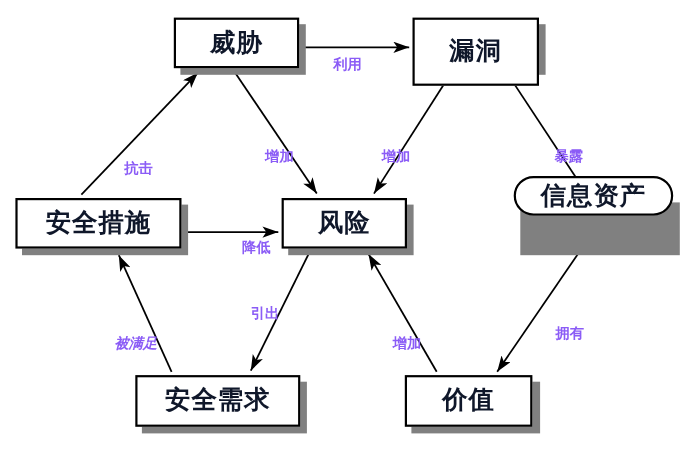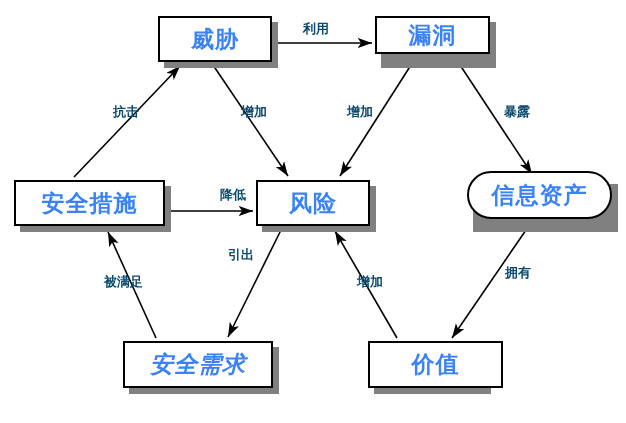--- a/index.html
+++ b/index.html
@@ -36,35 +36,36 @@
   }
   .node-shadow {
     position: absolute;
     background: #808080;
     z-index: 1;
   }
   .node-label {
     font-family: "DejaVu Sans", "Liberation Sans", sans-serif;
     font-size: 23px;
     font-weight: bold;
-    color: #3b82f6;
+    color: #0f172a;
     letter-spacing: 1px;
     line-height: 1;
     white-space: nowrap;
   }
   .edge-label {
     position: absolute;
     font-family: "DejaVu Sans", "Liberation Sans", sans-serif;
     font-size: 13px;
     font-weight: bold;
-    color: #0c4a6e;
+    color: #8b5cf6;
     background: transparent;
     white-space: nowrap;
     z-index: 4;
     line-height: 1;
+    margin-top: 31px;
   }
 </style>
 </head>
 <body>
 
 <div id="canvas">
 
   <svg id="edge-layer" viewBox="0 0 626 423" width="626" height="423" xmlns="http://www.w3.org/2000/svg">
     <defs>
       <marker id="arrow" markerWidth="10" markerHeight="10" refX="9" refY="3.2" orient="auto" markerUnits="strokeWidth">
@@ -98,48 +99,48 @@
   <div class="node-shadow" style="left:20px; top:186px; width:151px; height:46px;"></div>
   <div class="node-shadow" style="left:262px; top:186px; width:114px; height:46px;"></div>
   <div class="node-shadow" style="left:473px; top:184px; width:145px; height:48px;"></div>
   <div class="node-shadow" style="left:129px; top:347px; width:150px; height:47px;"></div>
   <div class="node-shadow" style="left:374px; top:347px; width:117px; height:47px;"></div>
 
   <div class="node" style="left:158px; top:16px; width:114px; height:46px;">
     <span class="node-label">威胁</span>
   </div>
 
-  <div class="node" style="left:375px; top:16px; width:115px; height:38px;">
+  <div class="node" style="left:375px; top:16px; width:115px; height:62px;">
     <span class="node-label">漏洞</span>
   </div>
 
   <div class="node" style="left:14px; top:180px; width:151px; height:46px;">
     <span class="node-label">安全措施</span>
   </div>
 
   <div class="node" style="left:256px; top:180px; width:114px; height:46px;">
     <span class="node-label">风险</span>
   </div>
 
-  <div class="node" style="left:467px; top:171px; width:145px; height:48px;border-radius:24px;">
+  <div class="node" style="left:467px; top:160px; width:145px; height:36px;border-radius:24px;">
     <span class="node-label">信息资产</span>
   </div>
 
-  <div class="node" style="left:123px; top:341px; width:150px; height:47px;font-style:italic;">
+  <div class="node" style="left:123px; top:341px; width:150px; height:47px;">
     <span class="node-label">安全需求</span>
   </div>
 
-  <div class="node" style="left:368px; top:341px; width:135px; height:47px;align-items:center;">
+  <div class="node" style="left:368px; top:341px; width:116px; height:47px;align-items:center;">
     <span class="node-label">价值</span>
   </div>
 
   <div class="edge-label" style="left:303px; top:22px;">利用</div>
-  <div class="edge-label" style="left:113px; top:105px;">抗击</div>
+  <div class="edge-label" style="left:113px; top:116px;">抗击</div>
   <div class="edge-label" style="left:241px; top:105px;">增加</div>
   <div class="edge-label" style="left:347px; top:105px;">增加</div>
   <div class="edge-label" style="left:504px; top:105px;">暴露</div>
   <div class="edge-label" style="left:183px; top:188px;padding-left:37px;">降低</div>
-  <div class="edge-label" style="left:104px; top:275px;">被满足</div>
+  <div class="edge-label" style="left:104px; top:275px;font-style:italic;">被满足</div>
   <div class="edge-label" style="left:228px; top:248px;">引出</div>
   <div class="edge-label" style="left:357px; top:275px;">增加</div>
   <div class="edge-label" style="left:505px; top:266px;">拥有</div>
 
 </div>
 
 </body></html>

